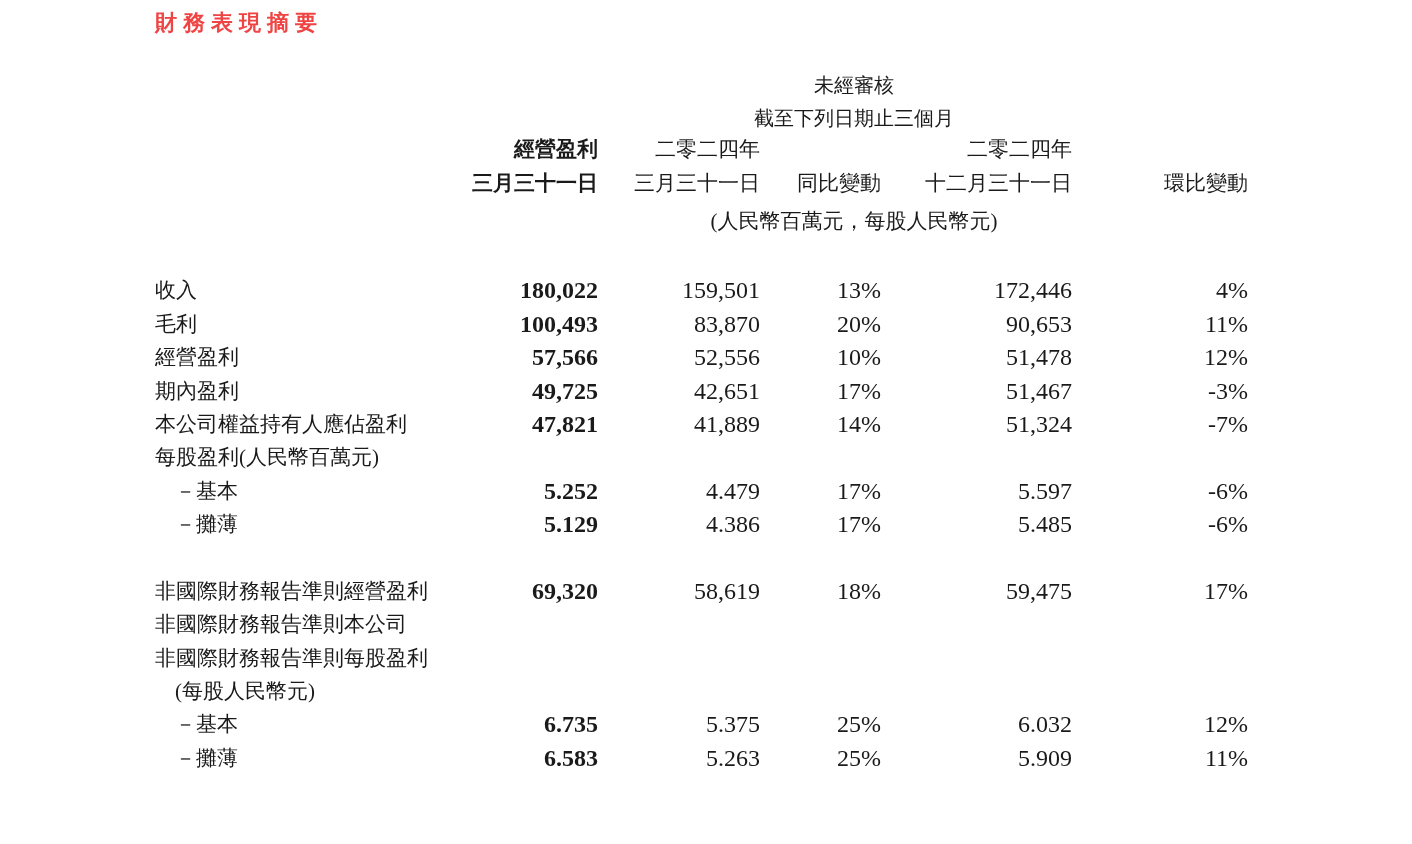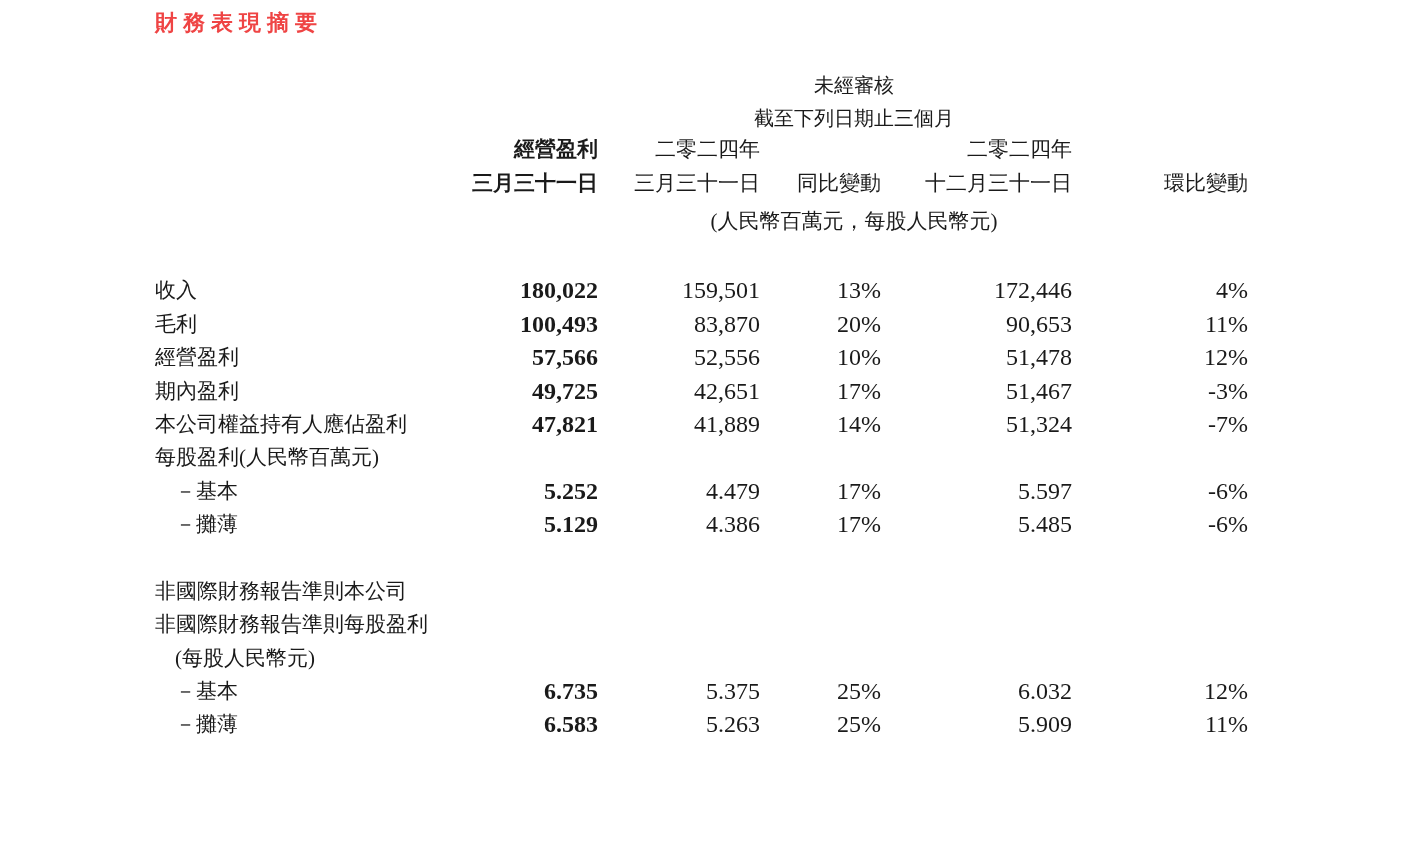--- a/index.html
+++ b/index.html
@@ -185,20 +185,28 @@
         </tr>
         <tr>
           <td class="label"></td>
           <td class="num primary"></td>
           <td class="num"></td>
           <td class="num"></td>
           <td class="num"></td>
           <td class="num"></td>
         </tr>
         <tr>
+          <td class="label">非國際財務報告準則經營盈利</td>
+          <td class="num primary">69,320</td>
+          <td class="num">58,619</td>
+          <td class="num">18%</td>
+          <td class="num">59,475</td>
+          <td class="num">17%</td>
+        </tr>
+        <tr>
           <td class="label">非國際財務報告準則本公司</td>
           <td class="num primary"></td>
           <td class="num"></td>
           <td class="num"></td>
           <td class="num"></td>
           <td class="num"></td>
         </tr>
         <tr>
           <td class="label">非國際財務報告準則每股盈利</td>
           <td class="num primary"></td>

